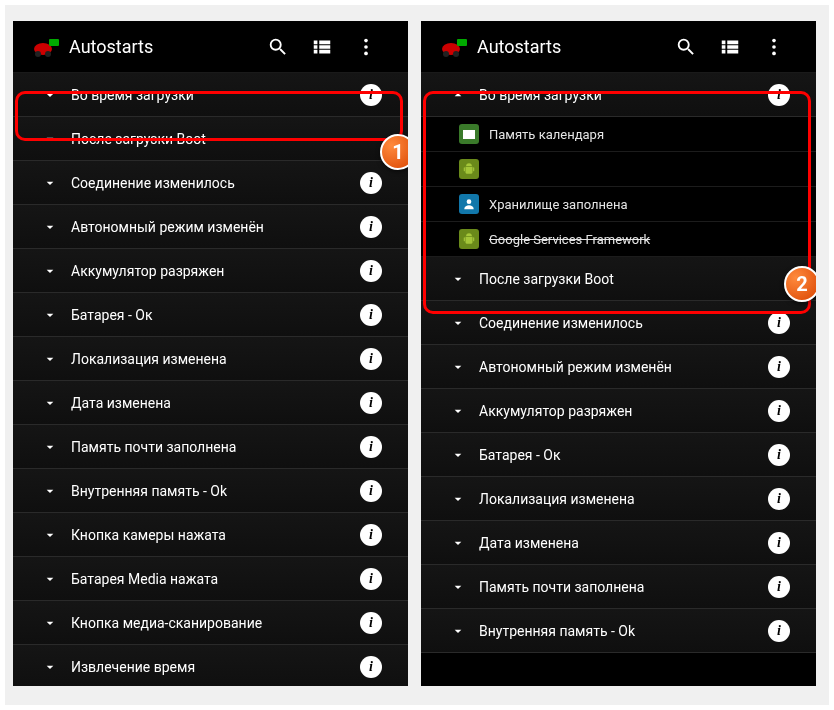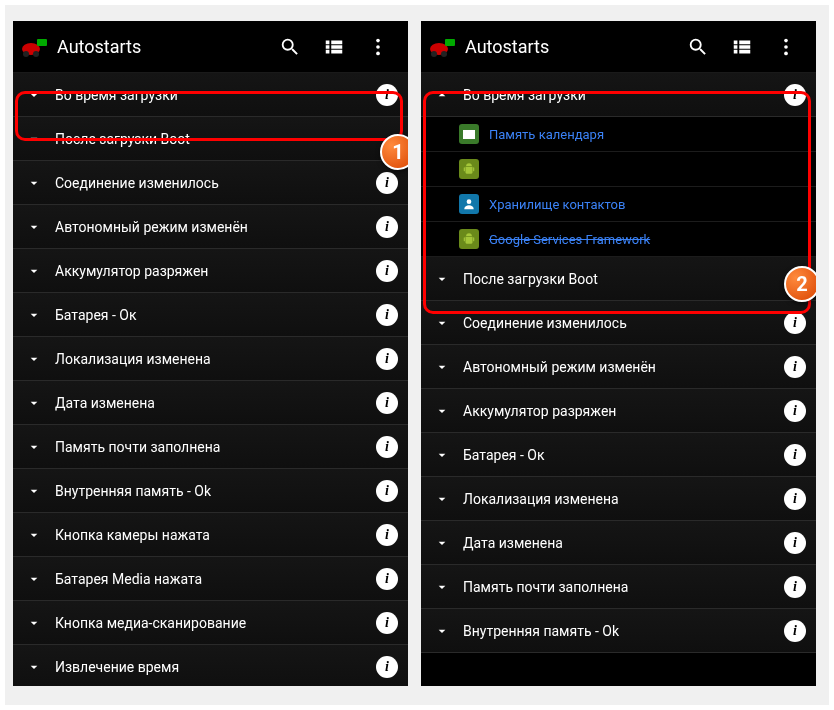--- a/index.html
+++ b/index.html
@@ -1,30 +1,30 @@
 <!DOCTYPE html>
 <html><head>
 <meta charset="utf-8">
 <style>
 * { margin:0; padding:0; box-sizing:border-box; font-family:Roboto,Arial,sans-serif; }
 body { background:#fff; width:834px; height:710px; position:relative; }
 .canvas { position:absolute; left:5px; top:5px; width:824px; height:700px; background:#f0f0f0; }
 .phone { position:absolute; top:16px; width:395px; height:665px; background:#000; overflow:hidden; }
 .phone.left { left:8px; }
 .phone.right { left:416px; }
-.toolbar { height:52px; background:#000; display:flex; align-items:center; padding:0 8px; border-bottom:1px solid #1a1a1a;}
+.toolbar { height:52px; background:#000; display:flex; align-items:center; padding:0 20px; border-bottom:1px solid #1a1a1a;}
 .app-icon { width:28px; height:20px; margin-right:8px; position:relative; }
 .app-icon svg { width:100%; height:100%; }
 .app-title { color:#fff; font-size:18px; font-weight:400; flex:1; }
 .tb-icons { display:flex; align-items:center; gap:0; }
 .tb-btn { width:44px; height:44px; display:flex; align-items:center; justify-content:center; color:#fff; cursor:pointer; }
 .tb-btn svg { width:22px; height:22px; fill:#fff; }
 .list { }
-.row { height:44px; background:linear-gradient(#151515,#0f0f0f); border-bottom:1px solid #2a2a2a; display:flex; align-items:center; padding:0 10px; color:#fff; font-size:14px; position:relative; cursor:pointer;}
-.row.sub { background:#000; border-bottom:1px solid #1c1c1c; height:35px; padding-left:38px; font-size:13px; color:#3b82f6; }
+.row { height:44px; background:linear-gradient(#151515,#0f0f0f); border-bottom:1px solid #2a2a2a; display:flex; align-items:center; padding:0 26px; color:#fff; font-size:14px; position:relative; cursor:pointer;}
+.row.sub { background:#000; border-bottom:1px solid #1c1c1c; height:35px; padding-left:38px; font-size:13px; color:#e5e5e5; }
 .row.sub .subicon { width:20px; height:20px; margin-right:10px; border-radius:3px; display:flex; align-items:center; justify-content:center; flex-shrink:0;}
 .chev { width:22px; display:flex; align-items:center; justify-content:center; margin-right:10px; }
 .chev svg { width:16px; height:16px; fill:#fff; }
 .rlabel { flex:1; white-space:nowrap; overflow:hidden; }
 .info { width:22px; height:22px; border-radius:50%; background:#fff; color:#000; font-weight:bold; font-size:14px; display:flex; align-items:center; justify-content:center; font-family:Georgia,serif; font-style:italic;}
 .strike { text-decoration:line-through; }
 .highlight-box { position:absolute; border:3px solid #ff0000; border-radius:10px; pointer-events:none; z-index:10; }
 .badge { position:absolute; width:36px; height:36px; border-radius:50%; display:flex; align-items:center; justify-content:center; color:#fff; font-weight:bold; font-size:20px; z-index:11; box-shadow:0 2px 4px rgba(0,0,0,.5); }
 .badge.b1 { background:radial-gradient(circle at 30% 30%, #ff8a3d, #d94400); border:2px solid #fff;}
 .badge.b2 { background:radial-gradient(circle at 30% 30%, #ff8a3d, #d94400); border:2px solid #fff;}
@@ -253,21 +253,21 @@
             </svg>
           </div>
         </div>
         <div class="row sub">
           <div class="subicon con">
             <svg viewBox="0 0 24 24" width="14" height="14">
               <circle cx="12" cy="8" r="4" fill="#fff"></circle>
               <path fill="#fff" d="M4 20c0-4 4-6 8-6s8 2 8 6v1H4z"></path>
             </svg>
           </div>
-          <div class="rlabel">Хранилище контактов</div>
+          <div class="rlabel">Хранилище заполнена</div>
         </div>
         <div class="row sub">
           <div class="subicon droid">
             <svg viewBox="0 0 24 24" width="14" height="14">
               <path fill="#a4c639" d="M6 8h12v10a2 2 0 01-2 2H8a2 2 0 01-2-2zM7 7a5 5 0 0110 0zM4 9a1 1 0 011 1v5a1 1 0 01-2 0v-5a1 1 0 011-1zm16 0a1 1 0 011 1v5a1 1 0 01-2 0v-5a1 1 0 011-1z"></path>
             </svg>
           </div>
           <div class="rlabel strike">Google Services Framework</div>
         </div>
         <div class="row">

